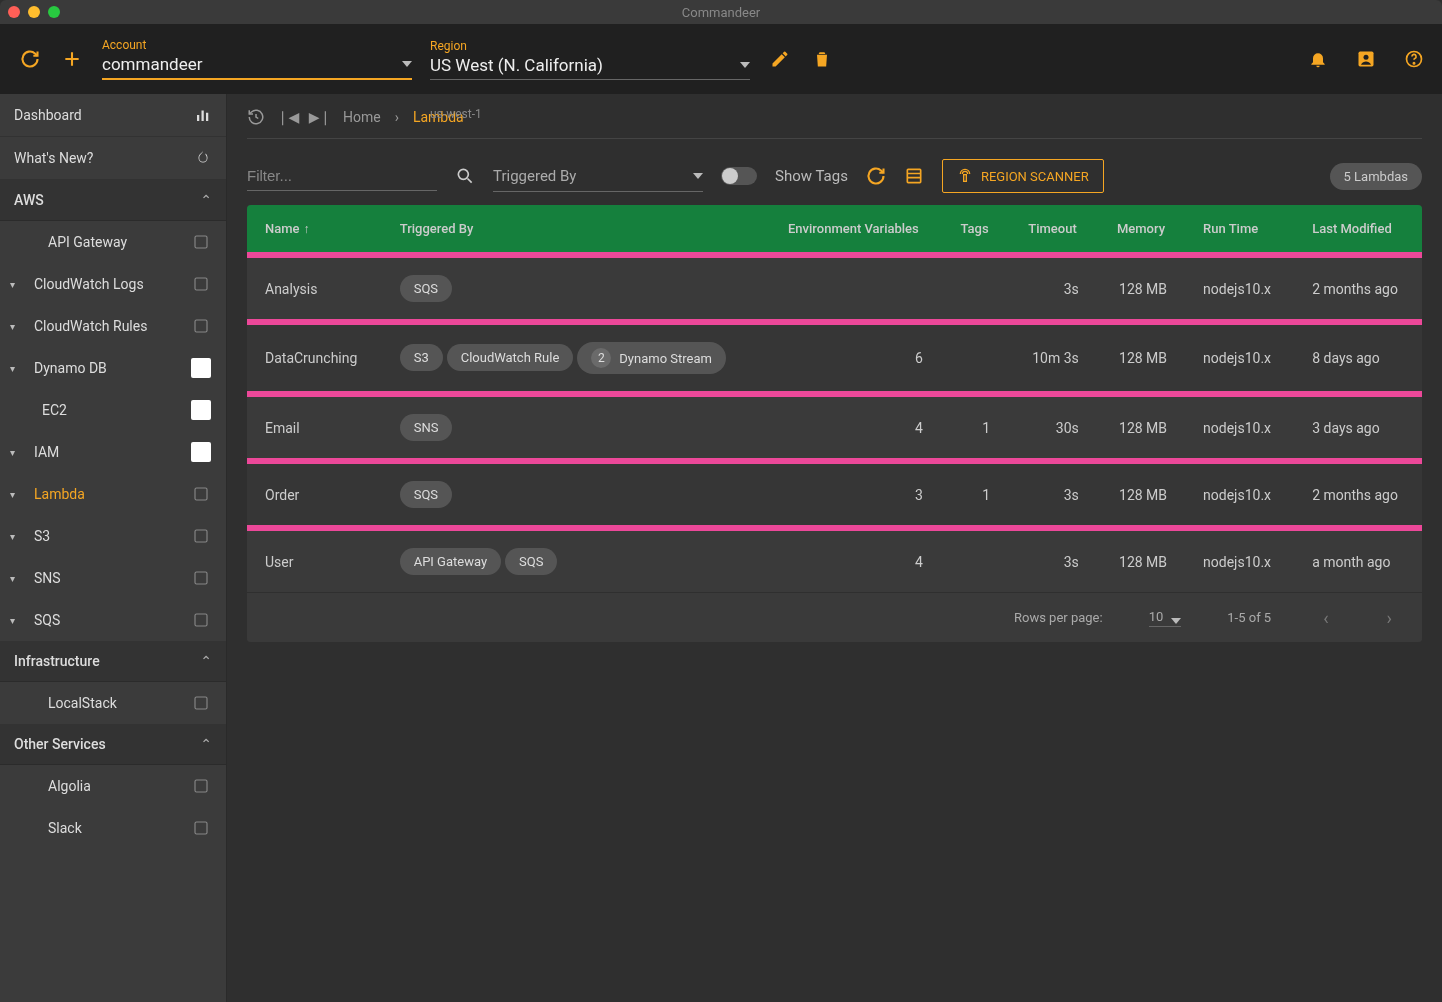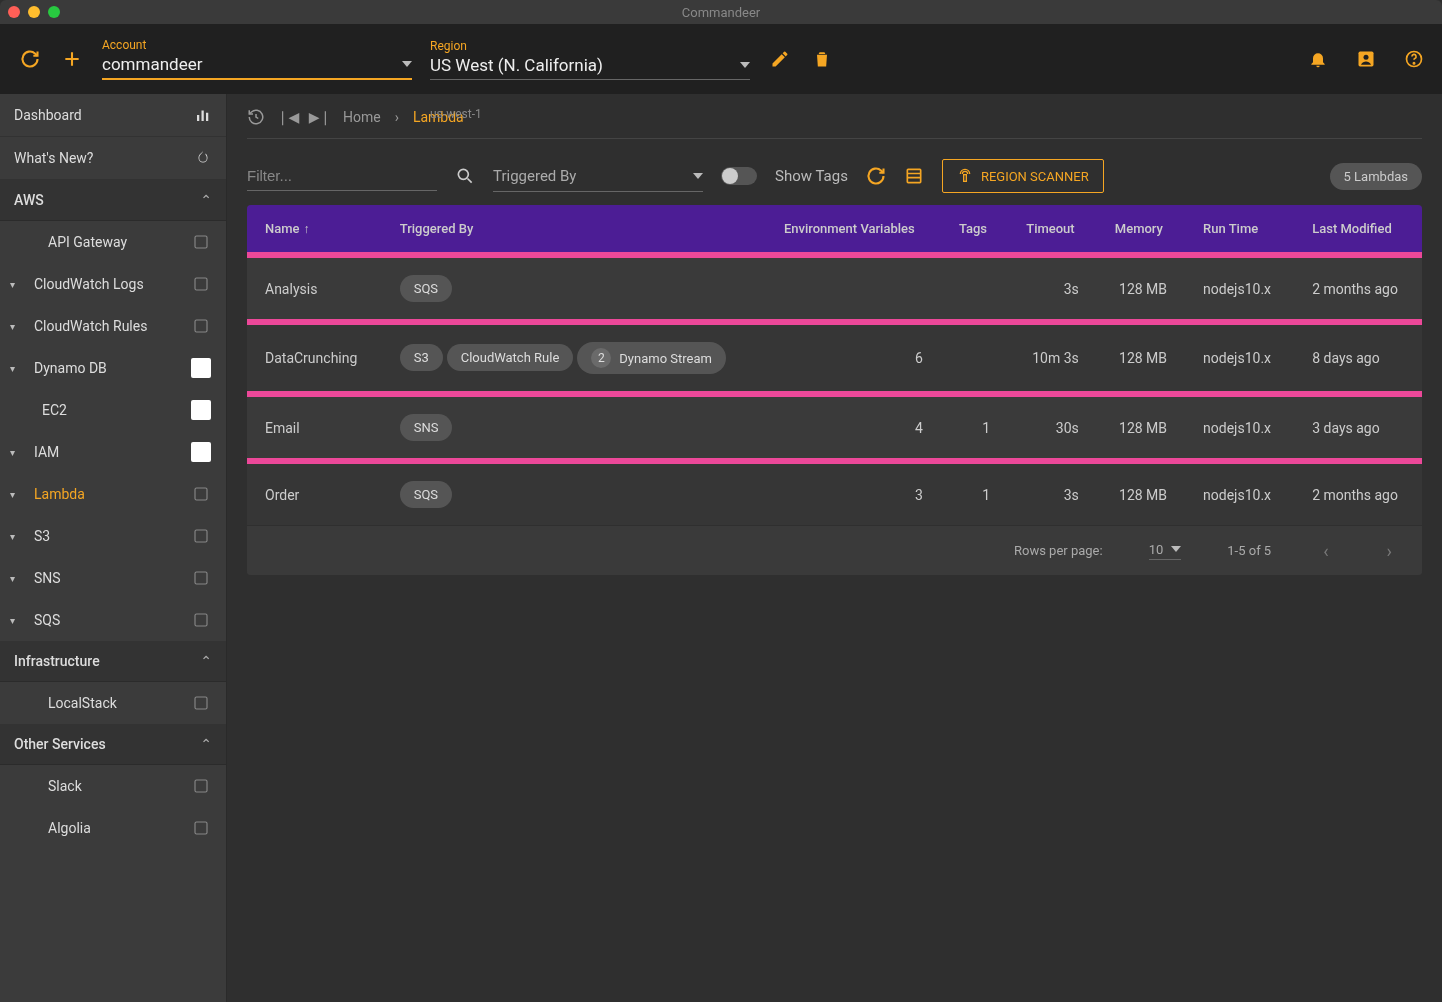--- a/index.html
+++ b/index.html
@@ -52,31 +52,31 @@
   .trig-sel { width: 210px; border-bottom: 1px solid #666; display: flex; align-items: center; justify-content: space-between; padding: 6px 0; color: #aaa; font-size: 15px; cursor: pointer; }
   .toggle { width: 36px; height: 18px; background: #555; border-radius: 10px; position: relative; cursor: pointer; }
   .toggle::after { content: ''; position: absolute; width: 16px; height: 16px; background: #ccc; border-radius: 50%; top: 1px; left: 1px; }
   .toggle-lbl { color: #bbb; font-size: 15px; }
   .orange-ic { color: #f5a623; cursor: pointer; }
   .scanner-btn { border: 1px solid #f5a623; color: #f5a623; padding: 8px 14px; font-size: 13px; display: flex; align-items: center; gap: 8px; cursor: pointer; border-radius: 2px; }
   .count-pill { background: #555; color: #ccc; padding: 6px 14px; border-radius: 14px; font-size: 13px; margin-left: auto; }
 
   .table-wrap { background: #3a3a3a; border-radius: 4px; overflow: hidden; }
   table { width: 100%; border-collapse: collapse; font-size: 14px; }
-  thead th { text-align: left; padding: 16px 18px; font-weight: 500; color: #ccc; background: #4c1d95; font-size: 13px; }
-  thead th.num { text-align: left; }
+  thead th { text-align: left; padding: 16px 18px; font-weight: 500; color: #ccc; background: #15803d; font-size: 13px; }
+  thead th.num { text-align: center; }
   tbody td { padding: 14px 18px; border-top: 6px solid #ec4899; color: #ccc; vertical-align: middle; }
   tbody tr:nth-child(even) td { background: #363636; }
   tbody td.num { text-align: right; }
   .chip { display: inline-flex; align-items: center; background: #555; color: #ddd; padding: 6px 14px; border-radius: 16px; font-size: 13px; margin: 3px 4px 3px 0; }
   .chip .badge { background: #6a6a6a; width: 20px; height: 20px; border-radius: 50%; display: inline-flex; align-items: center; justify-content: center; margin-right: 8px; font-size: 12px; }
   .sort-arrow { font-size: 12px; margin-left: 4px; }
 
   .table-foot { display: flex; align-items: center; justify-content: flex-end; gap: 46px; padding: 14px 24px; color: #aaa; font-size: 13px; background: #3a3a3a; border-top: 1px solid #2f2f2f; }
-  .rpp-sel { display: flex; align-items: center; gap: 8px; border-bottom: 1px solid #666; padding-bottom: 2px; cursor: pointer; }
+  .rpp-sel { display: flex; align-items: flex-end; gap: 8px; border-bottom: 1px solid #666; padding-bottom: 2px; cursor: pointer; }
   .pager-ic { color: #777; cursor: pointer; font-size: 18px; padding: 0 6px; }
 
   svg { display: block; }
 </style>
 </head>
 <body>
 
 <div class="titlebar">
   <div class="traffic">
     <span class="t-red"></span>
@@ -264,29 +264,29 @@
             <svg width="18" height="18" viewBox="0 0 24 24" fill="none" stroke="currentColor" stroke-width="1.5">
               <rect x="4" y="4" width="16" height="16" rx="2"></rect>
             </svg>
           </span>
         </div>
         <div class="side-row section">
           <span>Other Services</span>
           <span class="chev">⌃</span>
         </div>
         <div class="side-sub">
+          <span style="margin-left:22px">Algolia</span>
+          <span class="righticon ic-dim">
+            <svg width="18" height="18" viewBox="0 0 24 24" fill="none" stroke="currentColor" stroke-width="1.5">
+              <rect x="4" y="4" width="16" height="16" rx="2"></rect>
+            </svg>
+          </span>
+        </div>
+        <div class="side-sub">
           <span style="margin-left:22px">Slack</span>
-          <span class="righticon ic-dim">
-            <svg width="18" height="18" viewBox="0 0 24 24" fill="none" stroke="currentColor" stroke-width="1.5">
-              <rect x="4" y="4" width="16" height="16" rx="2"></rect>
-            </svg>
-          </span>
-        </div>
-        <div class="side-sub">
-          <span style="margin-left:22px">Algolia</span>
           <span class="righticon ic-dim">
             <svg width="18" height="18" viewBox="0 0 24 24" fill="none" stroke="currentColor" stroke-width="1.5">
               <rect x="4" y="4" width="16" height="16" rx="2"></rect>
             </svg>
           </span>
         </div>
       </div>
   </div>
 
   <div class="content">
@@ -390,20 +390,30 @@
             <tr>
               <td>Order</td>
               <td><span class="chip">SQS</span></td>
               <td class="num">3</td>
               <td class="num">1</td>
               <td class="num">3s</td>
               <td class="num">128 MB</td>
               <td>nodejs10.x</td>
               <td>2 months ago</td>
             </tr>
+            <tr>
+              <td>User</td>
+              <td><span class="chip">API Gateway</span><span class="chip">SQS</span></td>
+              <td class="num">4</td>
+              <td class="num"></td>
+              <td class="num">3s</td>
+              <td class="num">128 MB</td>
+              <td>nodejs10.x</td>
+              <td>a month ago</td>
+            </tr>
           </tbody>
       </table>
       <div class="table-foot">
         <span>Rows per page:</span>
         <div class="rpp-sel">
           <span>10</span>
           <span class="caret"></span>
         </div>
         <span>1-5 of 5</span>
         <span class="pager-ic">‹</span>

